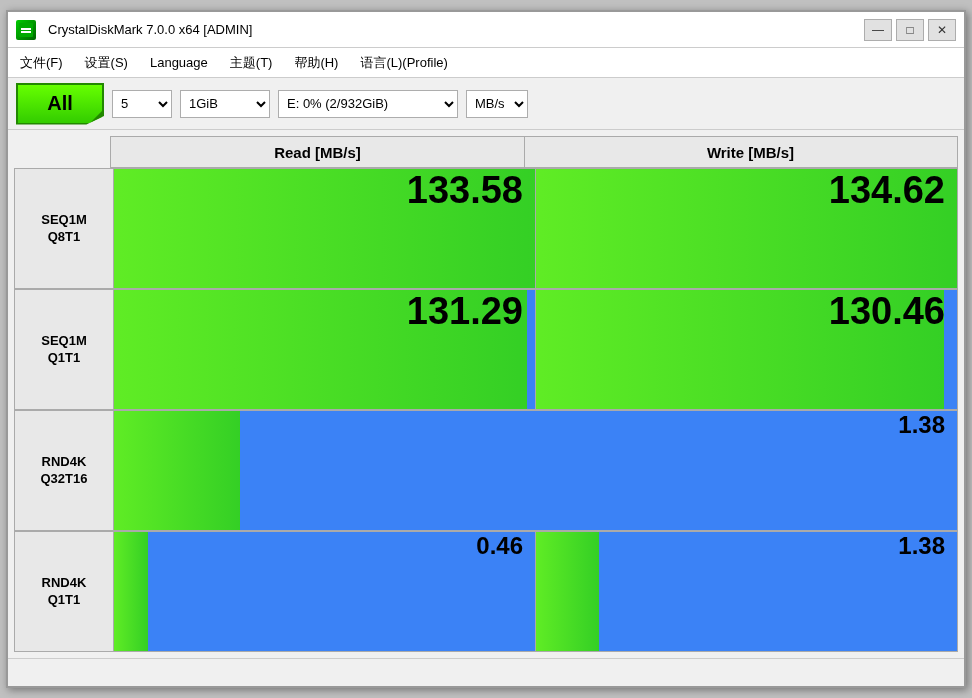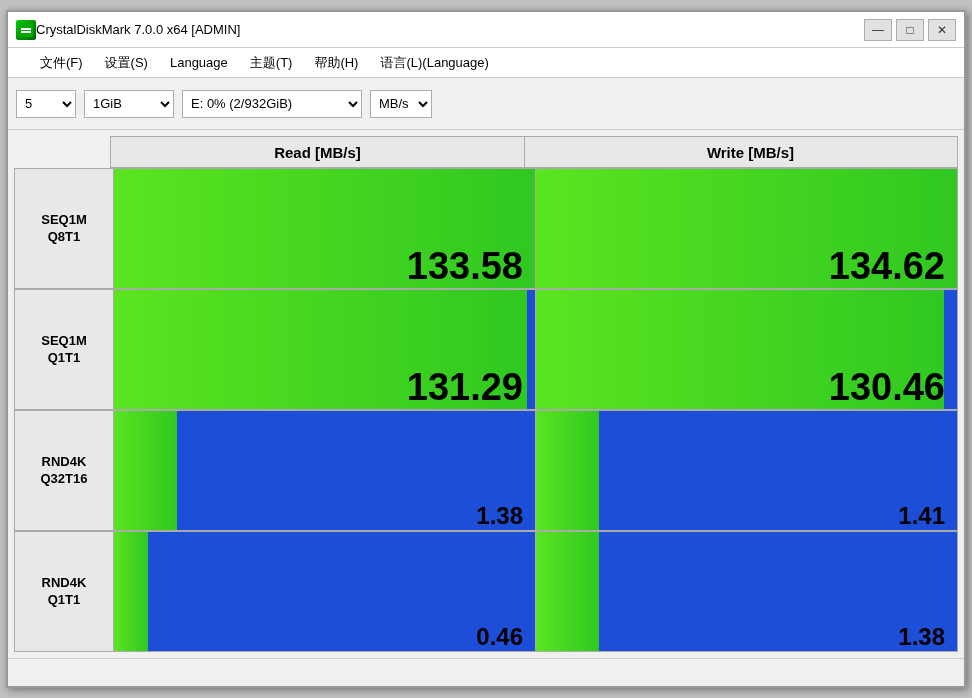--- a/index.html
+++ b/index.html
@@ -28,21 +28,21 @@
       display: flex;
       align-items: center;
       justify-content: space-between;
       padding: 6px 8px;
       border-bottom: 1px solid #ccc;
       height: 36px;
     }
     .titlebar-left {
       display: flex;
       align-items: center;
-      gap: 0;
+      gap: 12px;
     }
     .app-icon {
       width: 20px;
       height: 20px;
       background: linear-gradient(135deg, #00cc00, #006600);
       border-radius: 2px;
       display: flex;
       align-items: center;
       justify-content: center;
       font-size: 10px;
@@ -69,21 +69,21 @@
       justify-content: center;
       font-size: 12px;
       color: #333;
     }
 
     
     .menubar {
       background: white;
       display: flex;
       align-items: center;
-      padding: 2px 22px;
+      padding: 2px 2px;
       border-bottom: 1px solid #ccc;
       height: 30px;
       gap: 2px;
     }
     .menubar-item {
       padding: 3px 10px;
       font-size: 13px;
       cursor: pointer;
       color: #000;
       border-radius: 2px;
@@ -198,22 +198,22 @@
       color: #000;
       background: #e8e8e8;
       border: 1px solid #aaa;
       border-top: none;
       text-align: center;
       line-height: 1.3;
     }
     .data-cell {
       flex: 1;
       display: flex;
-      align-items: flex-end;
-      background: #1d4ed8;
+      align-items: flex-start;
+      background: #3b82f6;
       border: 1px solid #aaa;
       border-top: none;
       border-left: none;
       overflow: hidden;
       position: relative;
     }
     .bar-fill {
       position: absolute;
       left: 0;
       top: 0;
@@ -270,24 +270,25 @@
       <button class="titlebar-btn close">✕</button>
     </div>
   </div>
 
   <div class="menubar">
   <div class="menubar-item">文件(F)</div>
       <div class="menubar-item">设置(S)</div>
       <div class="menubar-item">Language</div>
       <div class="menubar-item">主题(T)</div>
       <div class="menubar-item">帮助(H)</div>
-      <div class="menubar-item">语言(L)(Language)</div>
+      <div class="menubar-item">语言(L)(Profile)</div>
     </div>
 
   <div class="toolbar">
+    <button class="all-button">All</button>
     <select class="toolbar-select toolbar-select-small">
       <option>5</option>
       <option>1</option>
       <option>3</option>
       <option>9</option>
     </select>
     <select class="toolbar-select toolbar-select-medium">
       <option>1GiB</option>
       <option>512MiB</option>
       <option>4GiB</option>
@@ -335,24 +336,20 @@
             <div class="bar-fill" style="width: 97%;"></div>
             <div class="cell-value large">130.46</div>
           </div>
         </div>
         <div class="data-row">
           <div class="row-label">RND4K<br>Q32T16</div>
           <div class="data-cell">
             <div class="bar-fill" style="width: 15%;"></div>
             <div class="cell-value">1.38</div>
           </div>
-          <div class="data-cell">
-            <div class="bar-fill" style="width: 15%;"></div>
-            <div class="cell-value">1.41</div>
-          </div>
         </div>
         <div class="data-row">
           <div class="row-label">RND4K<br>Q1T1</div>
           <div class="data-cell">
             <div class="bar-fill" style="width: 8%;"></div>
             <div class="cell-value">0.46</div>
           </div>
           <div class="data-cell">
             <div class="bar-fill" style="width: 15%;"></div>
             <div class="cell-value">1.38</div>

